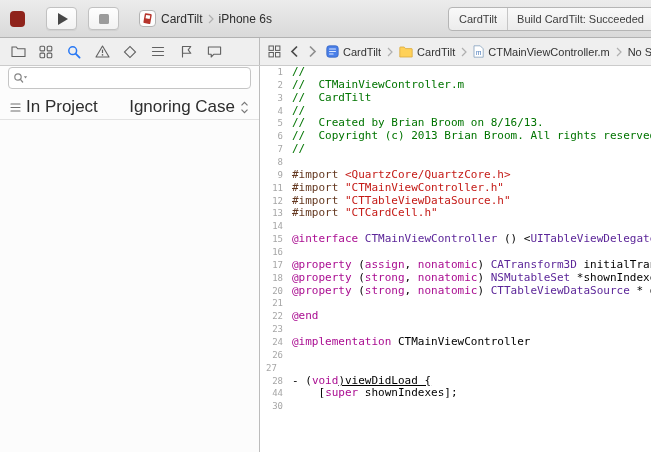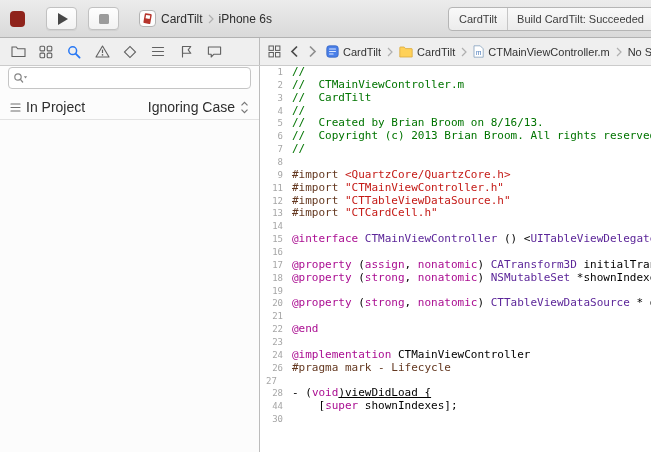--- a/index.html
+++ b/index.html
@@ -37,21 +37,21 @@
 
   
   .content{display:flex;height:386px}
   .panel{width:260px;flex:none;border-right:1px solid #bcbcbc;background:#fcfcfc;display:flex;flex-direction:column}
   .scope-bar{height:25px;display:flex;align-items:center;gap:6px;padding:0 10px;font-size:11px;color:#3a3a3a;flex:none}
   .sb-sep{display:inline-flex;align-items:center}
   .search-row{padding:1px 8px 6px;flex:none}
   .search-field{height:22px;border:1px solid #c5c5c5;border-radius:4px;background:#fff;display:flex;align-items:center;padding:0 4px;gap:2px}
   .search-input{flex:1;border:none;outline:none;background:transparent;font-size:11px;font-family:inherit;min-width:0;padding:0}
   .opts-row{height:25px;display:flex;align-items:center;justify-content:space-between;padding:0 10px;
-            font-size:14px;color:#2e2e2e;border-bottom:1px solid #e2e2e2;flex:none}
+            font-size:17px;color:#2e2e2e;border-bottom:1px solid #e2e2e2;flex:none}
   .opt-left,.opt-right{display:inline-flex;align-items:center;gap:5px}
   .panel-body{flex:1}
 
   
   .editor{flex:1;background:#fff;overflow:hidden;font-family:"DejaVu Sans Mono","Liberation Mono",monospace;font-size:11px}
   .codeline{display:flex;height:12.867px;line-height:12.867px;white-space:pre}
   .lnum{width:26px;text-align:right;color:#a6a6a6;font-size:9px;flex:none;padding-right:3px}
   .codetext{padding-left:6px;flex:none}
   .ic{display:inline-flex;align-items:center;flex:none}
 </style>
@@ -289,26 +289,25 @@
         <div class="codeline"><span class="lnum" style="color: rgb(166, 166, 166);">8</span><span class="codetext"></span></div>
         <div class="codeline"><span class="lnum" style="color: rgb(166, 166, 166);">9</span><span class="codetext"><span style="color: rgb(100, 56, 32);">#import </span><span style="color: rgb(196, 26, 22);">&lt;QuartzCore/QuartzCore.h&gt;</span></span></div>
         <div class="codeline"><span class="lnum" style="color: rgb(166, 166, 166);">11</span><span class="codetext"><span style="color: rgb(100, 56, 32);">#import </span><span style="color: rgb(196, 26, 22);">"CTMainViewController.h"</span></span></div>
         <div class="codeline"><span class="lnum" style="color: rgb(166, 166, 166);">12</span><span class="codetext"><span style="color: rgb(100, 56, 32);">#import </span><span style="color: rgb(196, 26, 22);">"CTTableViewDataSource.h"</span></span></div>
         <div class="codeline"><span class="lnum" style="color: rgb(166, 166, 166);">13</span><span class="codetext"><span style="color: rgb(100, 56, 32);">#import </span><span style="color: rgb(196, 26, 22);">"CTCardCell.h"</span></span></div>
         <div class="codeline"><span class="lnum" style="color: rgb(166, 166, 166);">14</span><span class="codetext"></span></div>
         <div class="codeline"><span class="lnum" style="color: rgb(166, 166, 166);">15</span><span class="codetext"><span style="color: rgb(170, 13, 145);">@interface</span><span style="color: rgb(0, 0, 0);"> </span><span style="color: rgb(92, 38, 153);">CTMainViewController</span><span style="color: rgb(0, 0, 0);"> () &lt;</span><span style="color: rgb(92, 38, 153);">UITableViewDelegate</span></span></div>
         <div class="codeline"><span class="lnum" style="color: rgb(166, 166, 166);">16</span><span class="codetext"></span></div>
         <div class="codeline"><span class="lnum" style="color: rgb(166, 166, 166);">17</span><span class="codetext"><span style="color: rgb(170, 13, 145);">@property</span><span style="color: rgb(0, 0, 0);"> (</span><span style="color: rgb(170, 13, 145);">assign</span><span style="color: rgb(0, 0, 0);">, </span><span style="color: rgb(170, 13, 145);">nonatomic</span><span style="color: rgb(0, 0, 0);">) </span><span style="color: rgb(92, 38, 153);">CATransform3D</span><span style="color: rgb(0, 0, 0);"> initialTransform;</span></span></div>
         <div class="codeline"><span class="lnum" style="color: rgb(166, 166, 166);">18</span><span class="codetext"><span style="color: rgb(170, 13, 145);">@property</span><span style="color: rgb(0, 0, 0);"> (</span><span style="color: rgb(170, 13, 145);">strong</span><span style="color: rgb(0, 0, 0);">, </span><span style="color: rgb(170, 13, 145);">nonatomic</span><span style="color: rgb(0, 0, 0);">) </span><span style="color: rgb(92, 38, 153);">NSMutableSet</span><span style="color: rgb(0, 0, 0);"> *shownIndexes;</span></span></div>
-        <div class="codeline"><span class="lnum" style="color: rgb(166, 166, 166);">19</span><span class="codetext"></span></div>
         <div class="codeline"><span class="lnum" style="color: rgb(166, 166, 166);">20</span><span class="codetext"><span style="color: rgb(170, 13, 145);">@property</span><span style="color: rgb(0, 0, 0);"> (</span><span style="color: rgb(170, 13, 145);">strong</span><span style="color: rgb(0, 0, 0);">, </span><span style="color: rgb(170, 13, 145);">nonatomic</span><span style="color: rgb(0, 0, 0);">) </span><span style="color: rgb(92, 38, 153);">CTTableViewDataSource</span><span style="color: rgb(0, 0, 0);"> * dataSource;</span></span></div>
         <div class="codeline"><span class="lnum" style="color: rgb(166, 166, 166);">21</span><span class="codetext"></span></div>
         <div class="codeline"><span class="lnum" style="color: rgb(166, 166, 166);">22</span><span class="codetext"><span style="color: rgb(170, 13, 145);">@end</span></span></div>
         <div class="codeline"><span class="lnum" style="color: rgb(166, 166, 166);">23</span><span class="codetext"></span></div>
         <div class="codeline"><span class="lnum" style="color: rgb(166, 166, 166);">24</span><span class="codetext"><span style="color: rgb(170, 13, 145);">@implementation</span><span style="color: rgb(0, 0, 0);"> CTMainViewController</span></span></div>
-        <div class="codeline"><span class="lnum" style="color: rgb(166, 166, 166);">26</span><span class="codetext"><span style="color: rgb(100, 56, 32);">#pragma mark - Lifecycle</span></span></div>
+        <div class="codeline"><span class="lnum" style="color: rgb(166, 166, 166);">26</span></div>
         <div class="codeline"><span class="lnum" style="color: rgb(166, 166, 166); text-align: center;">27</span><span class="codetext"></span></div>
         <div class="codeline"><span class="lnum" style="color: rgb(166, 166, 166);">28</span><span class="codetext"><span style="color: rgb(0, 0, 0);">- (</span><span style="color: rgb(170, 13, 145);">void</span><span style="color: rgb(0, 0, 0); text-decoration: underline;">)viewDidLoad {</span></span></div>
         <div class="codeline"><span class="lnum" style="color: rgb(166, 166, 166);">44</span><span class="codetext"><span style="color: rgb(0, 0, 0);">    [</span><span style="color: rgb(170, 13, 145);">super</span><span style="color: rgb(0, 0, 0);"> shownIndexes];</span></span></div>
         <div class="codeline"><span class="lnum" style="color: rgb(166, 166, 166);">30</span><span class="codetext"></span></div>
       </div>
   </div>
 </div>
 
 </body></html>

